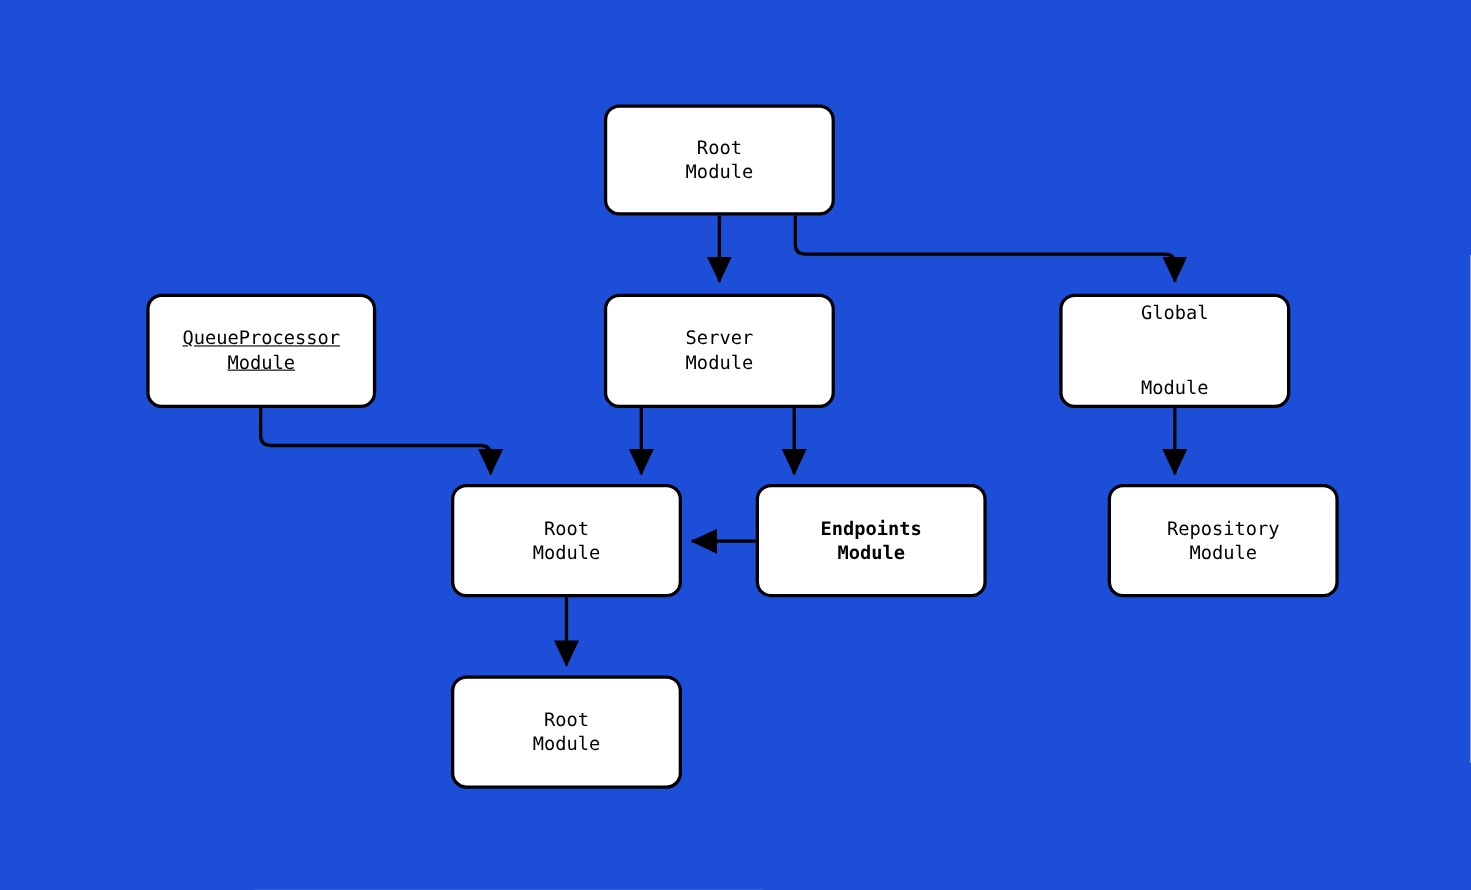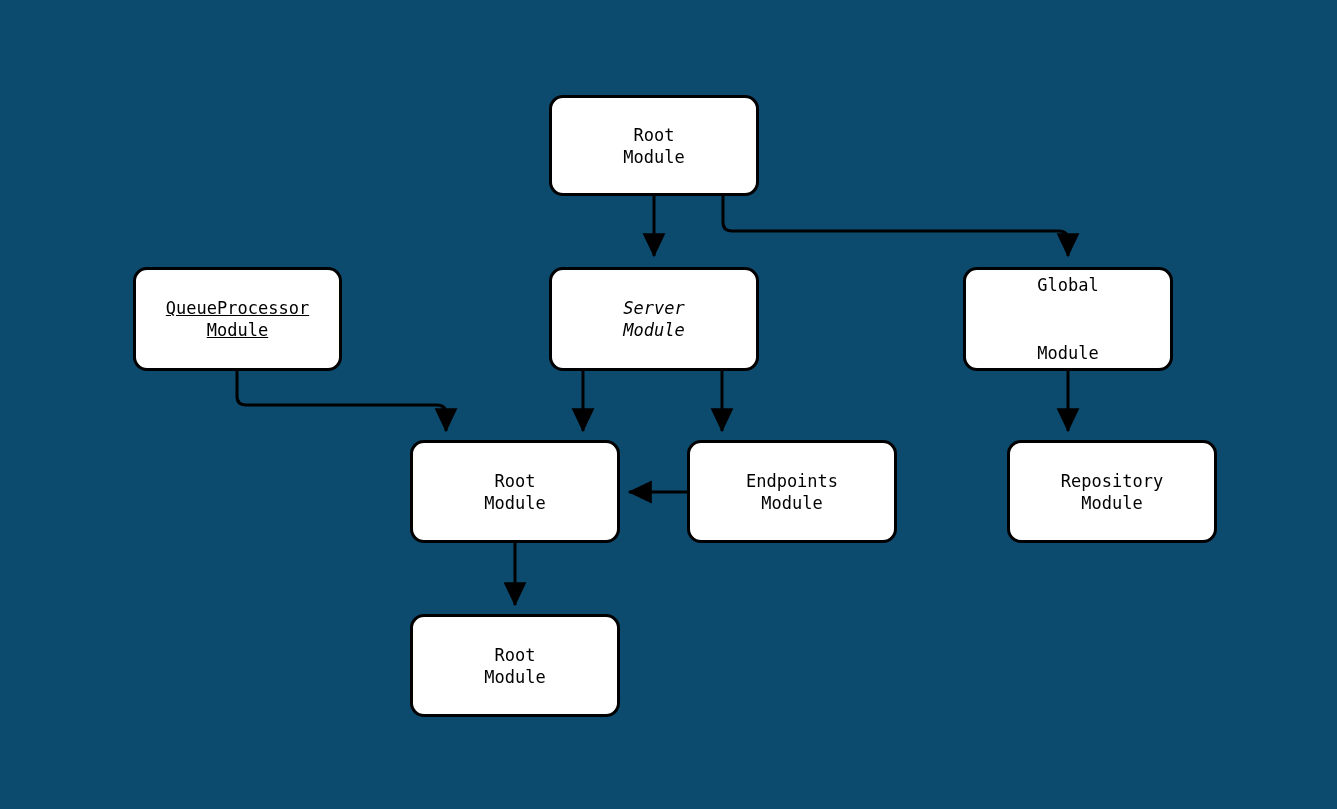--- a/index.html
+++ b/index.html
@@ -8,21 +8,21 @@
     padding: 0;
     background: #ffffff;
   }
   body {
     font-family: "DejaVu Sans Mono", "Liberation Mono", monospace;
   }
   #canvas {
     position: relative;
     width: 1337px;
     height: 809px;
-    background: #0c4a6e;
+    background: #1d4ed8;
     overflow: hidden;
   }
   #edge-layer {
     position: absolute;
     left: 0;
     top: 0;
     width: 1337px;
     height: 809px;
   }
   .node {
@@ -82,36 +82,36 @@
   <div class="node" style="left:549px; top:95px; width:210px; height:101px;">
     <div class="node-line">Root</div>
     <div class="node-line">Module</div>
   </div>
 
   <div class="node" style="left:133px; top:267px; width:209px; height:104px;text-decoration:underline;">
     <div class="node-line">QueueProcessor</div>
     <div class="node-line">Module</div>
   </div>
 
-  <div class="node" style="left:549px; top:267px; width:210px; height:104px;font-style:italic;">
+  <div class="node" style="left:549px; top:267px; width:210px; height:104px;">
     <div class="node-line">Server</div>
     <div class="node-line">Module</div>
   </div>
 
   <div class="node" style="left:963px; top:267px; width:210px; height:104px;gap:46px;">
     <div class="node-line">Global</div>
     <div class="node-line">Module</div>
   </div>
 
   <div class="node" style="left:410px; top:440px; width:210px; height:103px;">
     <div class="node-line">Root</div>
     <div class="node-line">Module</div>
   </div>
 
-  <div class="node" style="left:687px; top:440px; width:210px; height:103px;">
+  <div class="node" style="left:687px; top:440px; width:210px; height:103px;font-weight:bold;">
     <div class="node-line">Endpoints</div>
     <div class="node-line">Module</div>
   </div>
 
   <div class="node" style="left:963px; top:440px; width:210px; height:103px;margin-left:44px;">
     <div class="node-line">Repository</div>
     <div class="node-line">Module</div>
   </div>
 
   <div class="node" style="left:410px; top:614px; width:210px; height:103px;">

